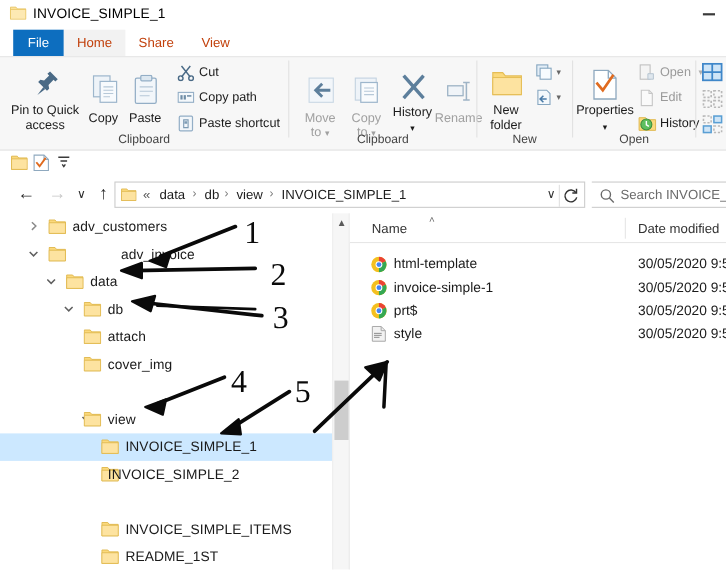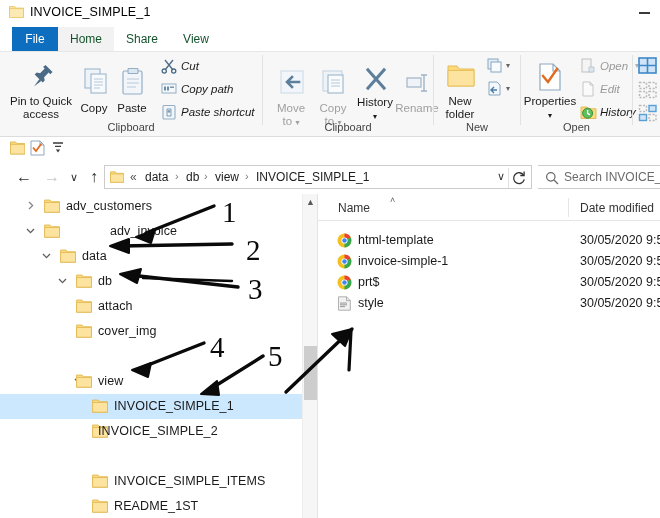--- a/index.html
+++ b/index.html
@@ -36,21 +36,21 @@
     display:block;
   }
 
   
   .tabstrip {
     position: absolute; left: 0; top: 27px; width: 660px; height: 24px;
     background: #ffffff;
   }
   .tab {
     position: absolute; top: 0; height: 24px; line-height: 24px;
-    text-align: center; font-size: 12px; color: #14532d; cursor: default;
+    text-align: center; font-size: 12px; color: #c2410c; cursor: default;
     white-space: nowrap;
   }
   .tab.file {
     left: 12px; width: 46px; background: #0d6ebf; color: #ffffff;
   }
   .tab.home { left: 58px; width: 56px; background: #f2f2f2; }
   .tab.share { left: 114px; width: 56px; }
   .tab.view { left: 170px; width: 52px; }
   .left-nub { position:absolute; left:0; top:0; width:10px; height:24px; background:#fff; }
 
@@ -68,21 +68,21 @@
     font-size: 11px; color: #444; white-space: nowrap;
   }
   .bigbtn {
     position: absolute; text-align: center; cursor: default;
     font-size: 11.5px; color: #1b1b1b; line-height: 13px;
   }
   .smallitem {
     position: absolute; cursor: default; font-size: 11.5px; color: #1b1b1b;
     white-space: nowrap; height: 20px; line-height: 20px;
   }
-  .smallitem .lbl { position: absolute; left: 21px; top: 0; font-style: italic; }
+  .smallitem .lbl { position: absolute; left: 21px; top: 0; }
   .smallitem.dim .lbl { color: #9a9a9a; }
   .dimtxt { color: #a0a0a0 !important; }
 
   .ico { position: absolute; display: block; }
 
   
   .qat {
     position: absolute; left: 0; top: 137px; width: 660px; height: 23px; background: #fff;
   }
 

